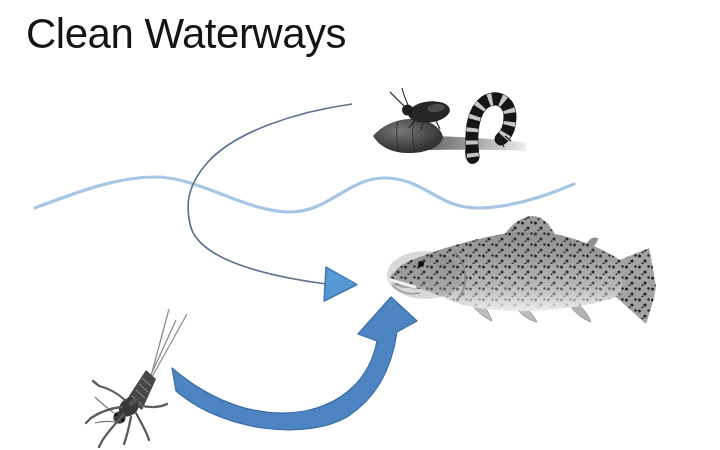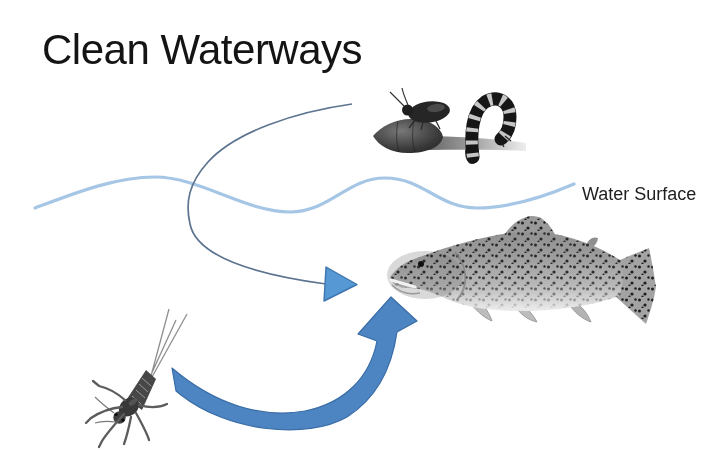--- a/index.html
+++ b/index.html
@@ -3,21 +3,21 @@
 <meta charset="utf-8">
 <style>
   html,body { margin:0; padding:0; background:#ffffff; }
   .slide {
     position:relative; width:720px; height:450px;
     background:#ffffff; overflow:hidden;
     font-family:"Liberation Sans", sans-serif;
   }
   .scene { position:absolute; left:0; top:0; width:720px; height:450px; }
   .title {
-    position:absolute; left:26px; top:10px; margin:16px;
+    position:absolute; left:26px; top:10px; margin:0;
     font-size:42px; font-weight:400; letter-spacing:-0.5px;
     color:#141414; white-space:nowrap;
   }
   .water-label {
     position:absolute; left:582px; top:184px;
     font-size:18px; color:#1e1e1e; white-space:nowrap;
   }
 </style>
 </head>
 <body>
@@ -144,14 +144,13 @@
                M 122,407 C 111,408 100,412 91,418 L 86,423
                M 124,414 C 115,424 107,433 102,441 L 99,447
                M 131,417 C 129,427 127,436 124,444
                M 136,413 C 142,424 147,433 149,440
                M 139,405 C 149,408 159,408 167,404" stroke="#5c5c5c" stroke-width="2.3" fill="none" stroke-linecap="round"></path>
     </g>
   </svg>
 
   <h1 class="title">Clean Waterways</h1>
 
-  <div class="water-label">Water Surface</div>
 </div>
 
 </body></html>

